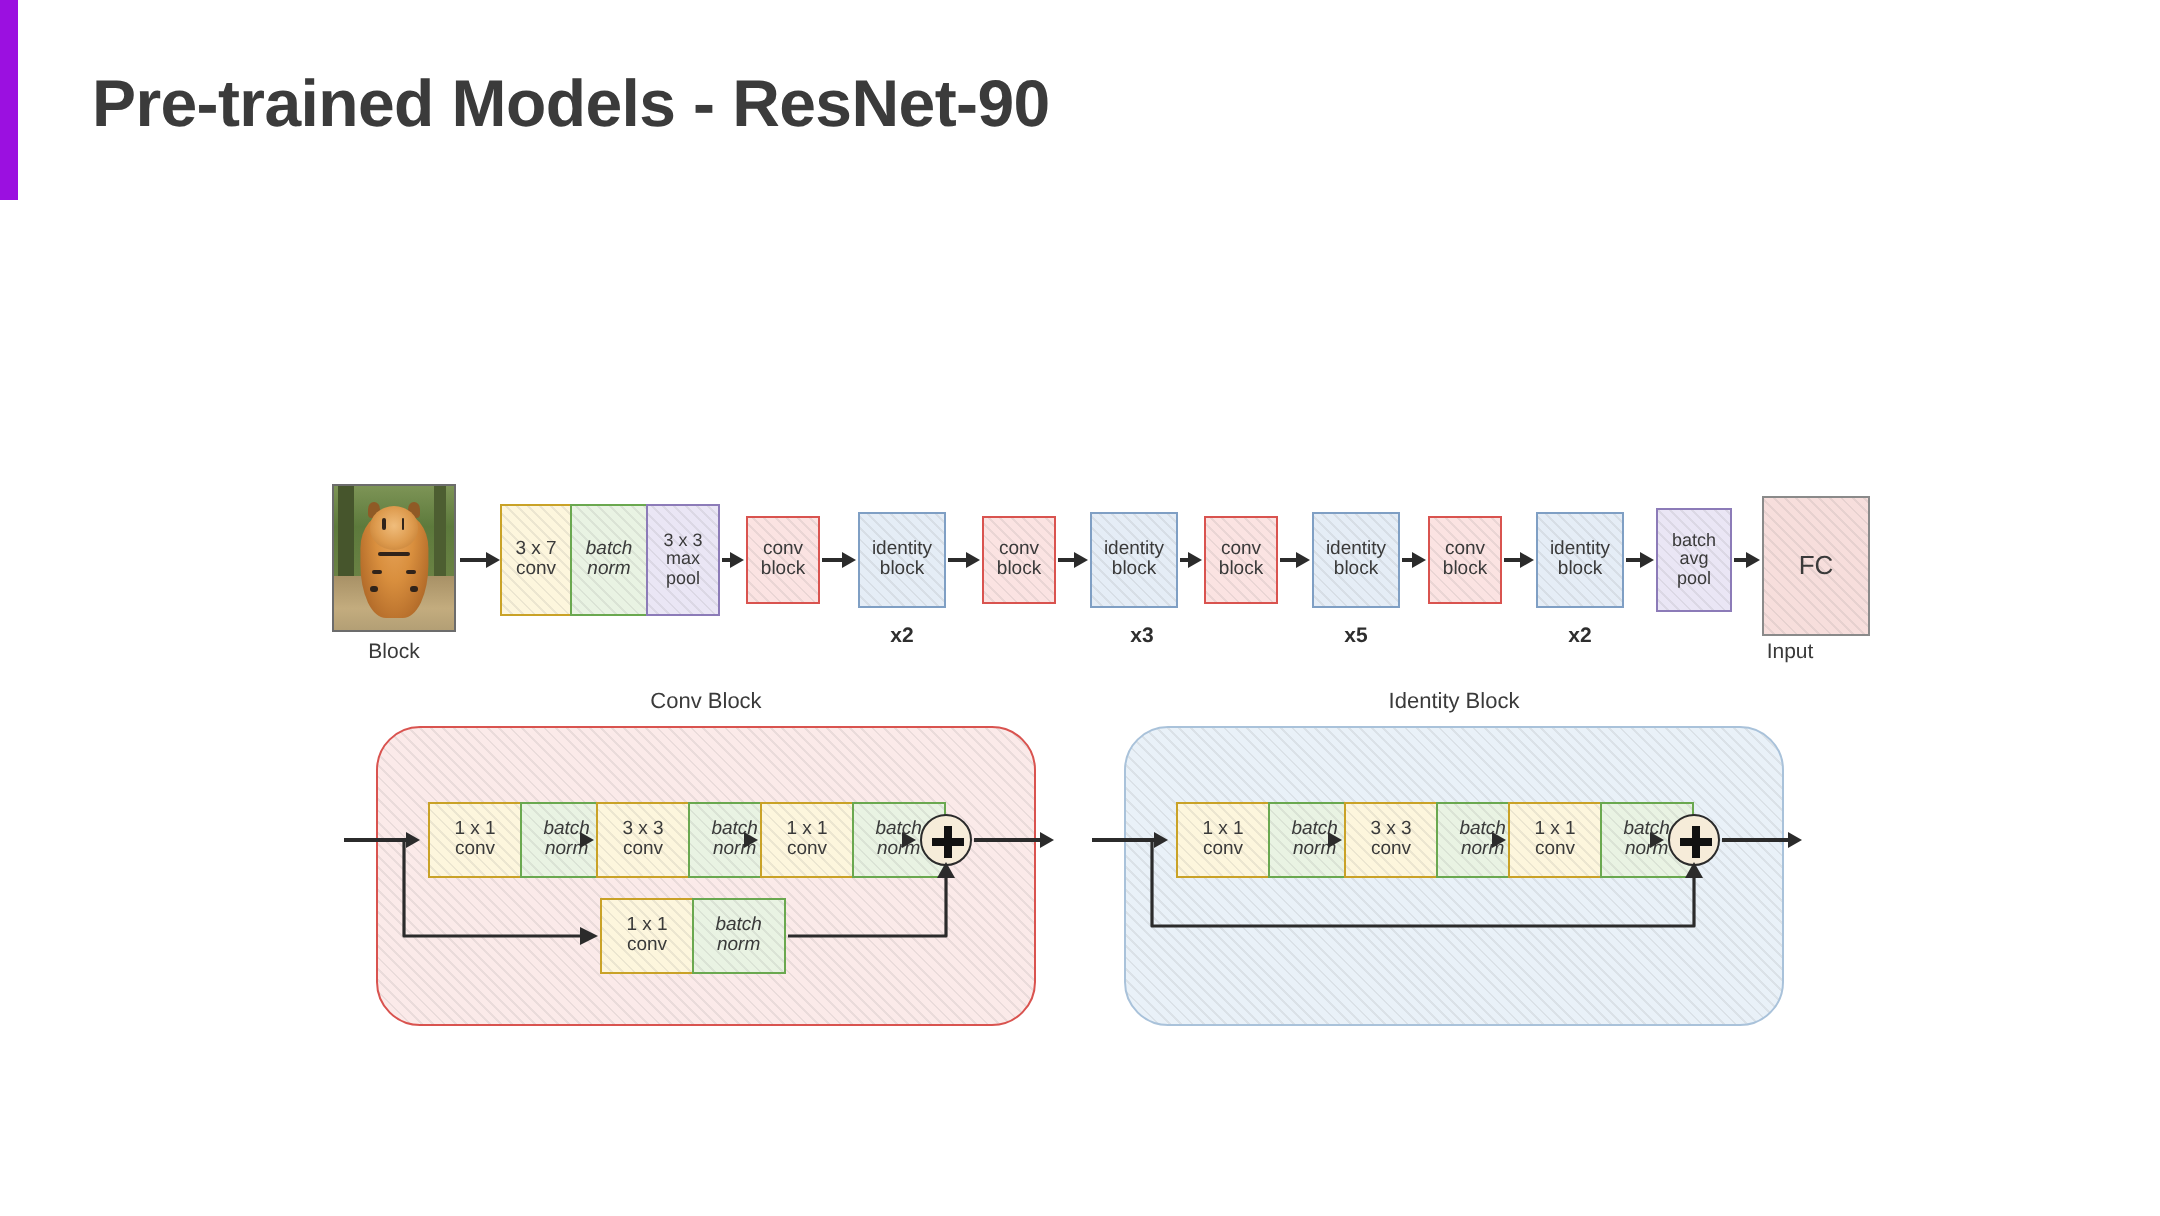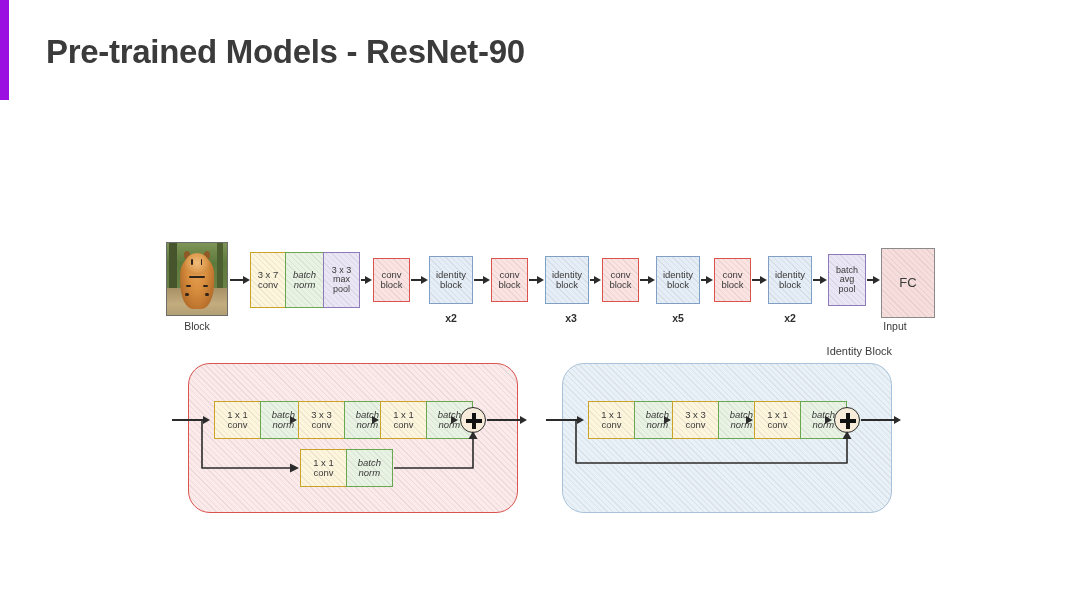--- a/index.html
+++ b/index.html
@@ -289,20 +289,21 @@
       <div class="arrow-line" style="position: absolute; left: 867px; top: 279.2px; width: 7px;"></div>
       <div class="arrow-head" style="position: absolute; left: 873px; top: 275.5px;"></div>
       <div class="dbox hatch v-gray" style="position: absolute; left: 881px; top: 248px; width: 54px; height: 70px; font-size: 13px;">
         <span class="ln">FC</span>
       </div>
     </div>
 
   <div id="output-caption" style="left:866px; top:320px; width:58px;">Input</div>
 
   <div class="panel p-conv hatch" style="left:188px; top:363px; width:330px; height:150px;"></div>
+  <div class="panel-title" style="left:188px; top:345px; width:330px;">Conv Block</div>
   <div id="conv-block-inner" style="left:188px; top:363px; width:330px; height:150px;">
       <div class="arrow-line" style="position: absolute; left: -16px; top: 56.2px; width: 32px;"></div>
       <div class="arrow-head" style="position: absolute; left: 15px; top: 52.5px;"></div>
       <div class="pair" style="position: absolute; left: 26px; top: 38px;">
         <div class="cell hatch v-amber">
           <span class="ln">1 x 1</span>
           <span class="ln">conv</span>
         </div>
         <div class="cell right hatch v-green">
           <span class="ln">batch</span>
@@ -353,21 +354,21 @@
           <span class="ln">conv</span>
         </div>
         <div class="cell right hatch v-green">
           <span class="ln">batch</span>
           <span class="ln">norm</span>
         </div>
       </div>
     </div>
 
   <div class="panel p-identity hatch" style="left:562px; top:363px; width:330px; height:150px;"></div>
-  <div class="panel-title" style="left:562px; top:345px; width:330px;text-align:right;">Identity Block</div>
+  <div class="panel-title" style="left:562px; top:345px; width:330px;">Identity Block</div>
   <div id="identity-block-inner" style="left:562px; top:363px; width:330px; height:150px;">
       <div class="arrow-line" style="position: absolute; left: -16px; top: 56.2px; width: 32px;"></div>
       <div class="arrow-head" style="position: absolute; left: 15px; top: 52.5px;"></div>
       <div class="pair" style="position: absolute; left: 26px; top: 38px;">
         <div class="cell hatch v-amber">
           <span class="ln">1 x 1</span>
           <span class="ln">conv</span>
         </div>
         <div class="cell right hatch v-green">
           <span class="ln">batch</span>

